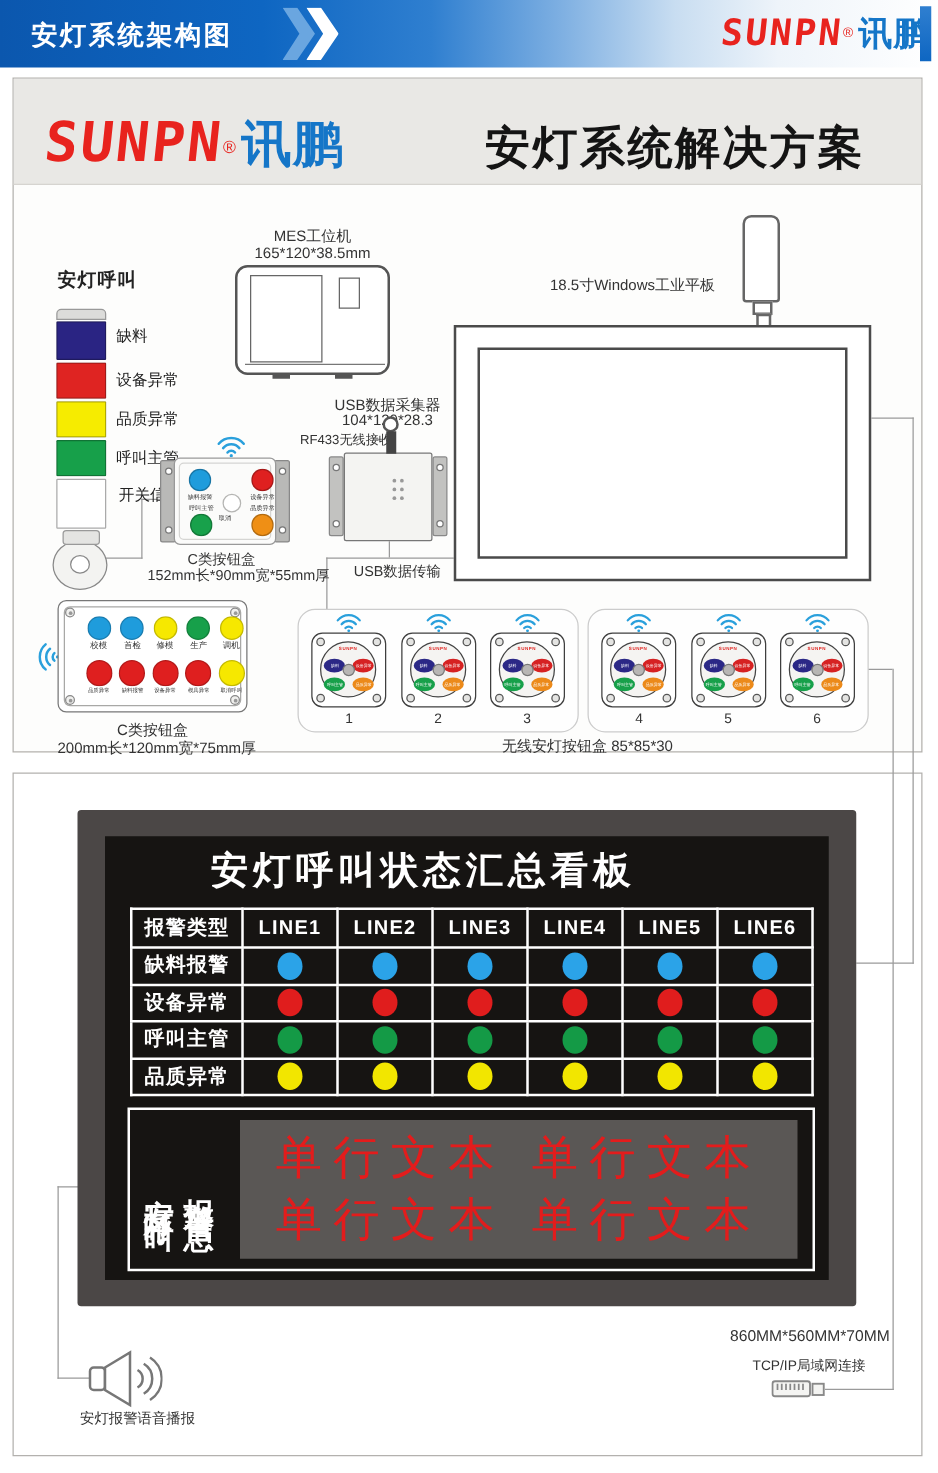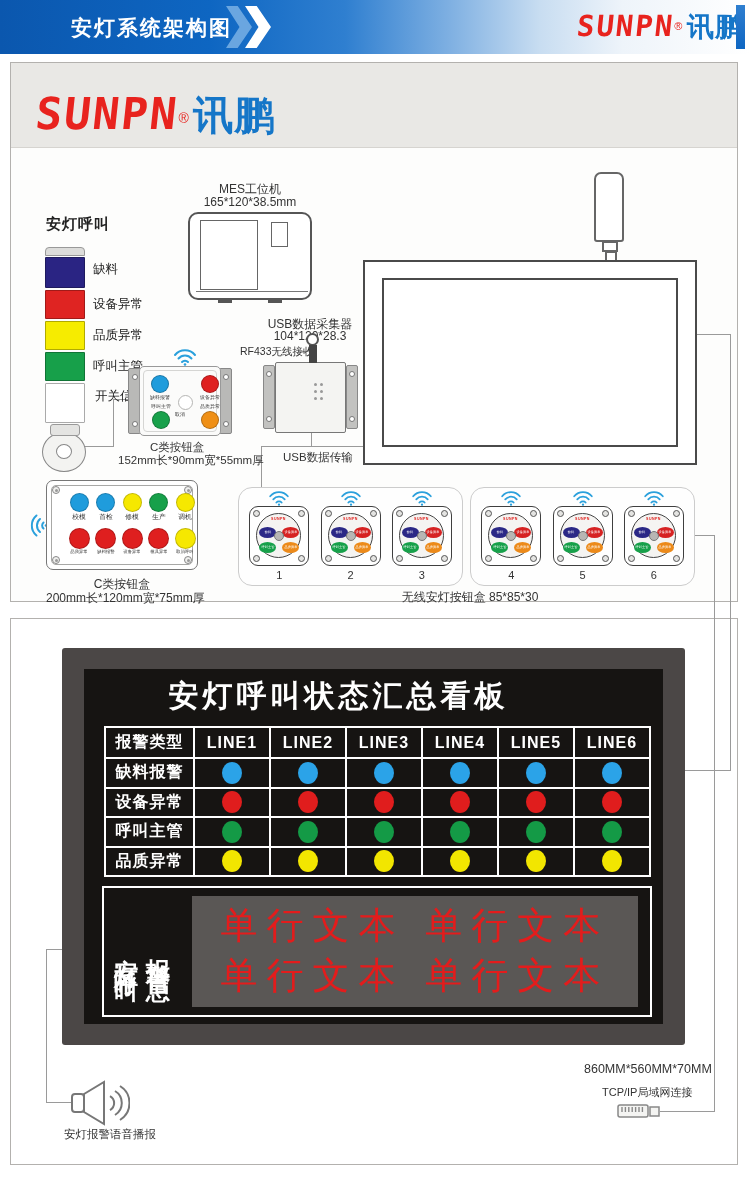--- a/index.html
+++ b/index.html
@@ -4,21 +4,21 @@
 <style>
   html,body{margin:0;padding:0;background:#fff;}
   *{box-sizing:border-box;}
   #app{position:relative;width:750px;height:1178px;background:#fff;overflow:hidden;
        font-family:"Liberation Sans","DejaVu Sans",sans-serif;color:#222;}
   .abs{position:absolute;}
 
   
   .topbar{left:0;top:0;width:750px;height:54px;
     background:linear-gradient(90deg,#0b57ae 0%,#0e66c2 28%,#2f7fd0 46%,#7fb0e2 60%,#c8ddf1 72%,#eef4fa 83%,#ffffff 100%);}
-  .topbar-title{left:25px;top:14px;font-size:21px;font-weight:bold;color:#fff;letter-spacing:2px;margin-left:46px;}
+  .topbar-title{left:25px;top:14px;font-size:21px;font-weight:bold;color:#fff;letter-spacing:2px;}
   .chev{top:6px;width:26px;height:42px;clip-path:polygon(0 0,45% 0,100% 50%,45% 100%,0 100%,52% 50%);}
   .chev1{left:226px;background:#6aa6e0;}
   .chev2{left:245px;background:#ffffff;}
   .logo{white-space:nowrap;}
   .logo-en{font-family:"DejaVu Sans Mono","Liberation Mono",monospace;font-weight:bold;color:#e8231e;
     letter-spacing:2px;transform:skewX(-6deg);display:inline-block;}
   .logo-reg{color:#e8231e;vertical-align:super;}
   .logo-cn{font-weight:bold;color:#1576c8;letter-spacing:1px;}
   .topbar-logo{left:577px;top:9px;}
   .topbar-logo .logo-en{font-size:29px;}
@@ -132,20 +132,21 @@
     <div class="abs chev chev2"></div>
     <div class="abs logo topbar-logo"><span class="logo-en">SUNPN</span><span class="logo-reg">®</span> <span class="logo-cn">讯鹏</span></div>
     <div class="abs topbar-endbar"></div>
   </div>
 
   <div class="abs panel panel-top"></div>
   <div class="abs panel-head"></div>
   <div class="abs panel panel-bottom"></div>
 
   <div class="abs logo panel-logo"><span class="logo-en">SUNPN</span><span class="logo-reg">®</span> <span class="logo-cn">讯鹏</span></div>
+  <div class="abs panel-title">安灯系统解决方案</div>
 
   <div class="abs cline" style="left:80px;top:446px;width:34px;height:1px"></div>
   <div class="abs cline" style="left:113px;top:399px;width:1px;height:48px"></div>
   <div class="abs cline" style="left:113px;top:399px;width:37px;height:1px"></div>
   <div class="abs cline" style="left:299px;top:351px;width:8px;height:1px"></div>
   <div class="abs cline" style="left:311px;top:433px;width:1px;height:13px"></div>
   <div class="abs cline" style="left:261px;top:446px;width:122px;height:1px"></div>
   <div class="abs cline" style="left:261px;top:446px;width:1px;height:42px"></div>
   <div class="abs cline" style="left:697px;top:334px;width:34px;height:1px"></div>
   <div class="abs cline" style="left:730px;top:334px;width:1px;height:437px"></div>
@@ -175,20 +176,21 @@
 
   <div class="abs dlab" style="left:188px;top:181px;width:124px">MES工位机</div>
   <div class="abs dlab" style="left:188px;top:195px;width:124px">165*120*38.5mm</div>
   <div class="abs mes-box"></div>
   <div class="abs mes-inner"></div>
   <div class="abs mes-small"></div>
   <div class="abs mes-line"></div>
   <div class="abs mes-foot" style="left:218px"></div>
   <div class="abs mes-foot" style="left:268px"></div>
 
+  <div class="abs dlab" style="left:363px;top:220px;width:286px">18.5寸Windows工业平板</div>
   <div class="abs tab-ant"></div>
   <div class="abs tab-neck1"></div>
   <div class="abs tab-neck2"></div>
   <div class="abs tab-outer"></div>
   <div class="abs tab-screen"></div>
 
   <div class="abs dlab" style="left:248px;top:316px;width:124px">USB数据采集器</div>
   <div class="abs dlab" style="left:248px;top:329px;width:124px">104*120*28.3</div>
   <div class="abs dlab-s" style="left:240px;top:345px">RF433无线接收</div>
   <div class="abs usb-flange" style="left:263px"></div>

